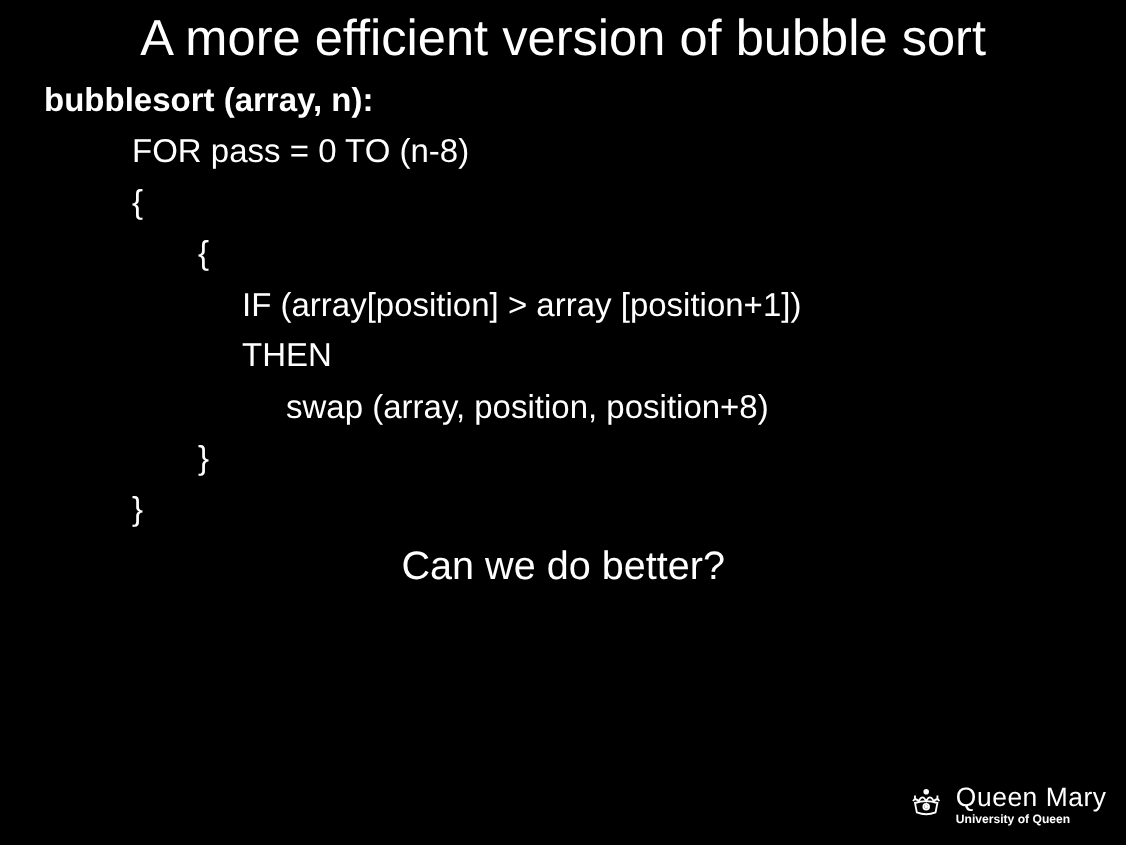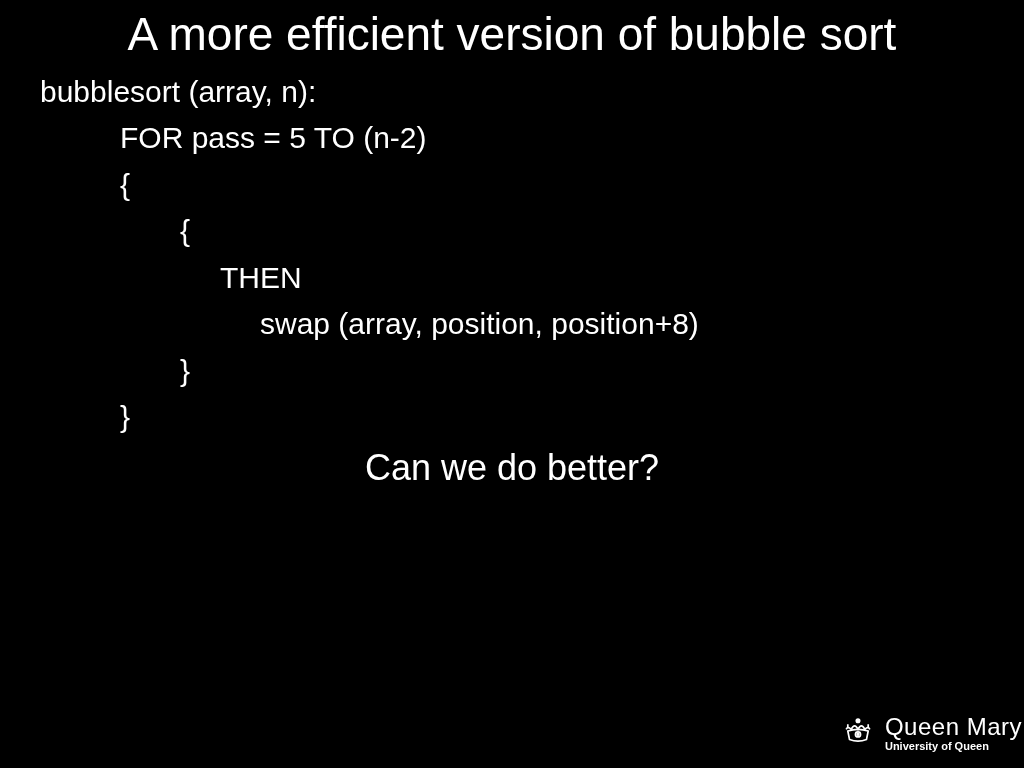--- a/index.html
+++ b/index.html
@@ -1,44 +1,45 @@
 <!DOCTYPE html>
 <html><head>
 <meta charset="utf-8">
 <style>
   * { margin: 0; padding: 0; box-sizing: border-box; }
   html, body { width: 1024px; height: 768px; background: #000; color: #fff; font-family: Arial, Helvetica, sans-serif; overflow: hidden; }
   .slide { width: 1024px; height: 768px; position: relative; padding: 0; border-radius: 19px; }
   .title { font-size: 46px; font-weight: 400; text-align: center; line-height: 1.15; padding: 8px 60px 8px 60px; }
   .content { padding: 0 40px 0 40px; font-size: 30px; line-height: 1.55; }
   .code-line { white-space: pre; font-family: Arial, Helvetica, sans-serif; }
-  .i0 { padding-left: 0; }
+  .i0 { padding-left: 0; font-weight: bold; }
   .i1 { padding-left: 80px; }
   .i2 { padding-left: 140px; }
   .i3 { padding-left: 180px; }
   .i4 { padding-left: 220px; }
   .question { text-align: center; font-size: 36px; margin-top: 6px; }
-  .logo { position: absolute; right: 2px; bottom: 16px; display: flex; align-items: center; gap: 10px; }
+  .logo { position: absolute; right: 18px; bottom: 16px; display: flex; align-items: center; gap: 10px; }
   .logo-text { display: flex; flex-direction: column; line-height: 1; }
   .logo-main { font-size: 24px; font-weight: 400; letter-spacing: 0.5px; }
   .logo-sub { font-size: 11px; font-weight: 700; margin-top: 2px; }
   .crown-svg { width: 34px; height: 34px; }
 </style>
 </head>
 <body>
 
 <div class="slide">
 
   <h1 class="title">A more efficient version of bubble sort</h1>
 
   <div class="content">
     <div class="code-line i0">bubblesort (array, n):</div>
-    <div class="code-line i1">FOR pass = 5 TO (n-2)</div>
+    <div class="code-line i1">FOR pass = 0 TO (n-8)</div>
     <div class="code-line i1">{</div>
     <div class="code-line i2">{</div>
+    <div class="code-line i3">IF (array[position] &gt; array [position+1])</div>
     <div class="code-line i3">THEN</div>
     <div class="code-line i4">swap (array, position, position+8)</div>
     <div class="code-line i2">}</div>
     <div class="code-line i1">}</div>
   </div>
 
   <div class="question">Can we do better?</div>
 
   <div class="logo">
     <span>

